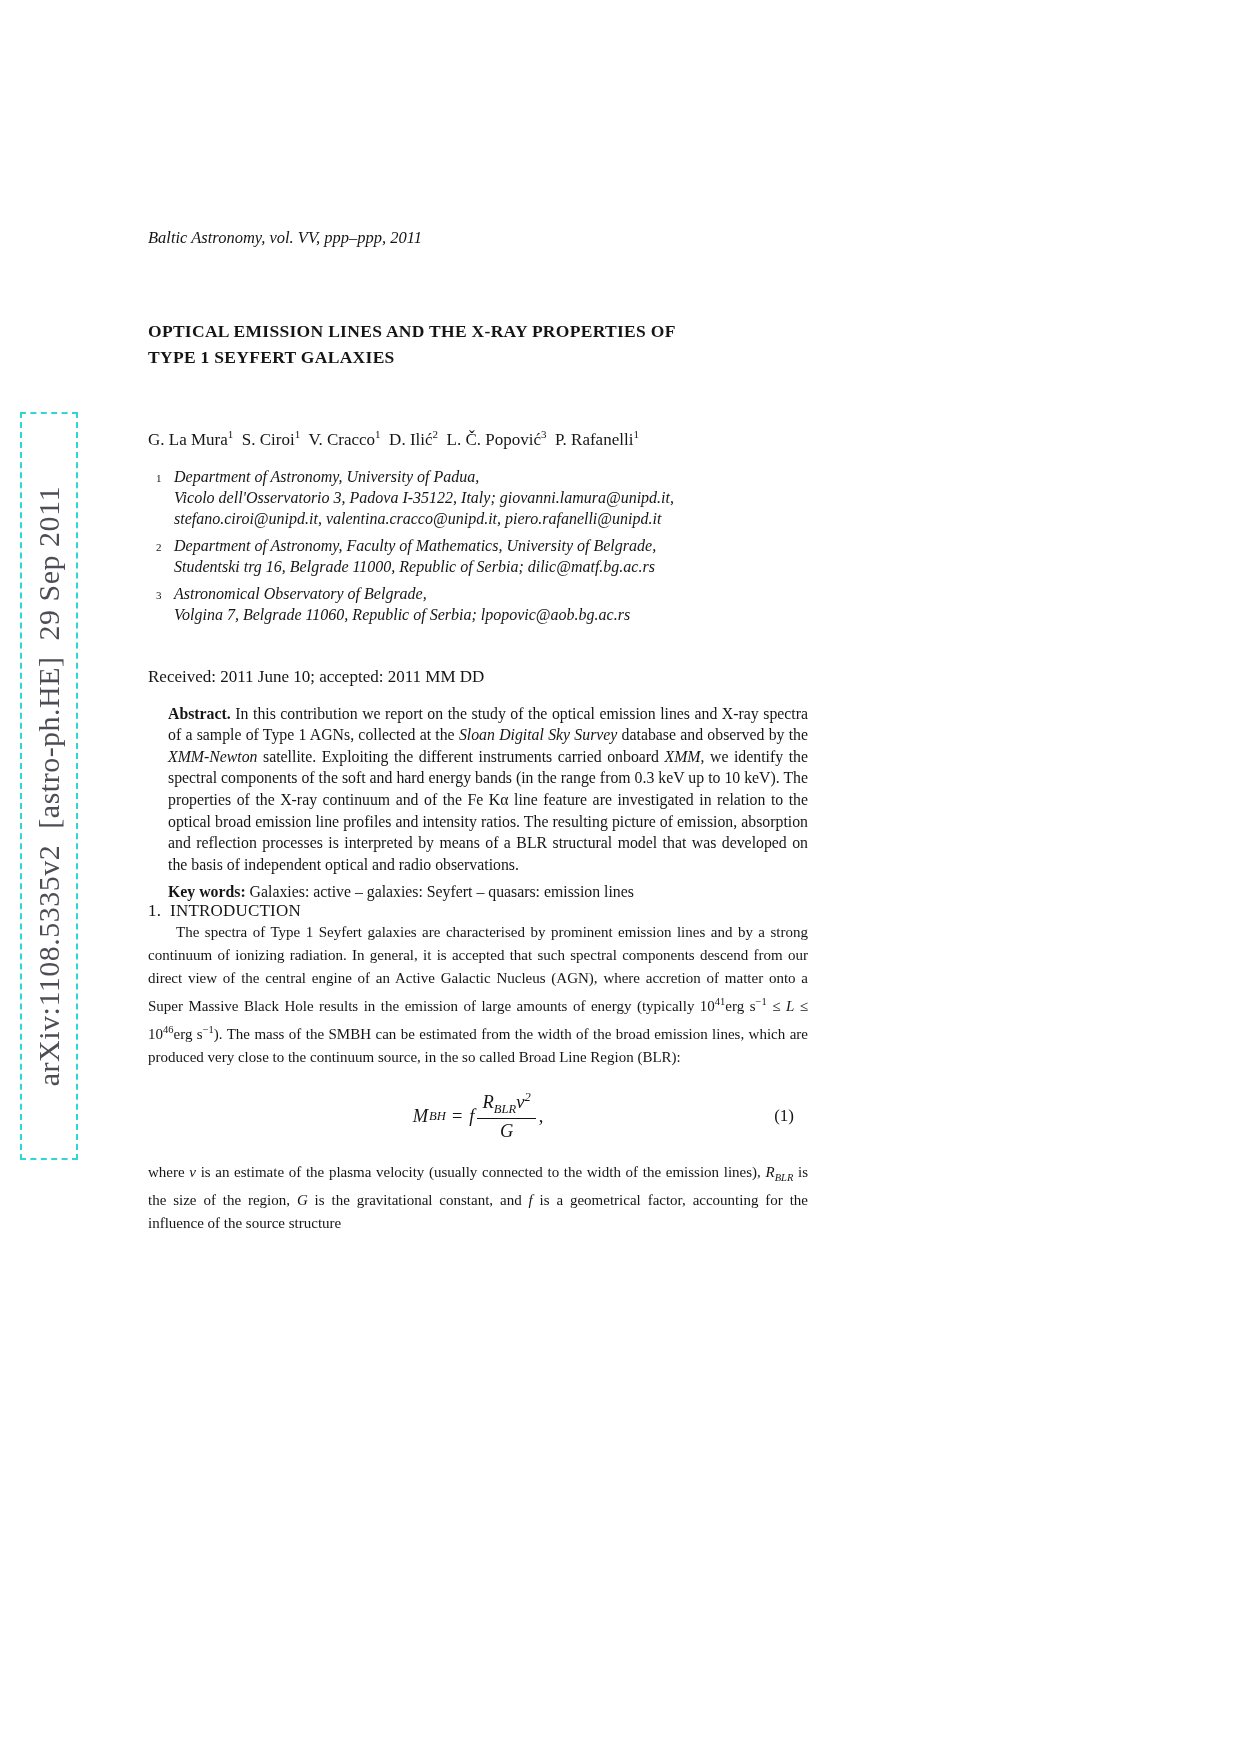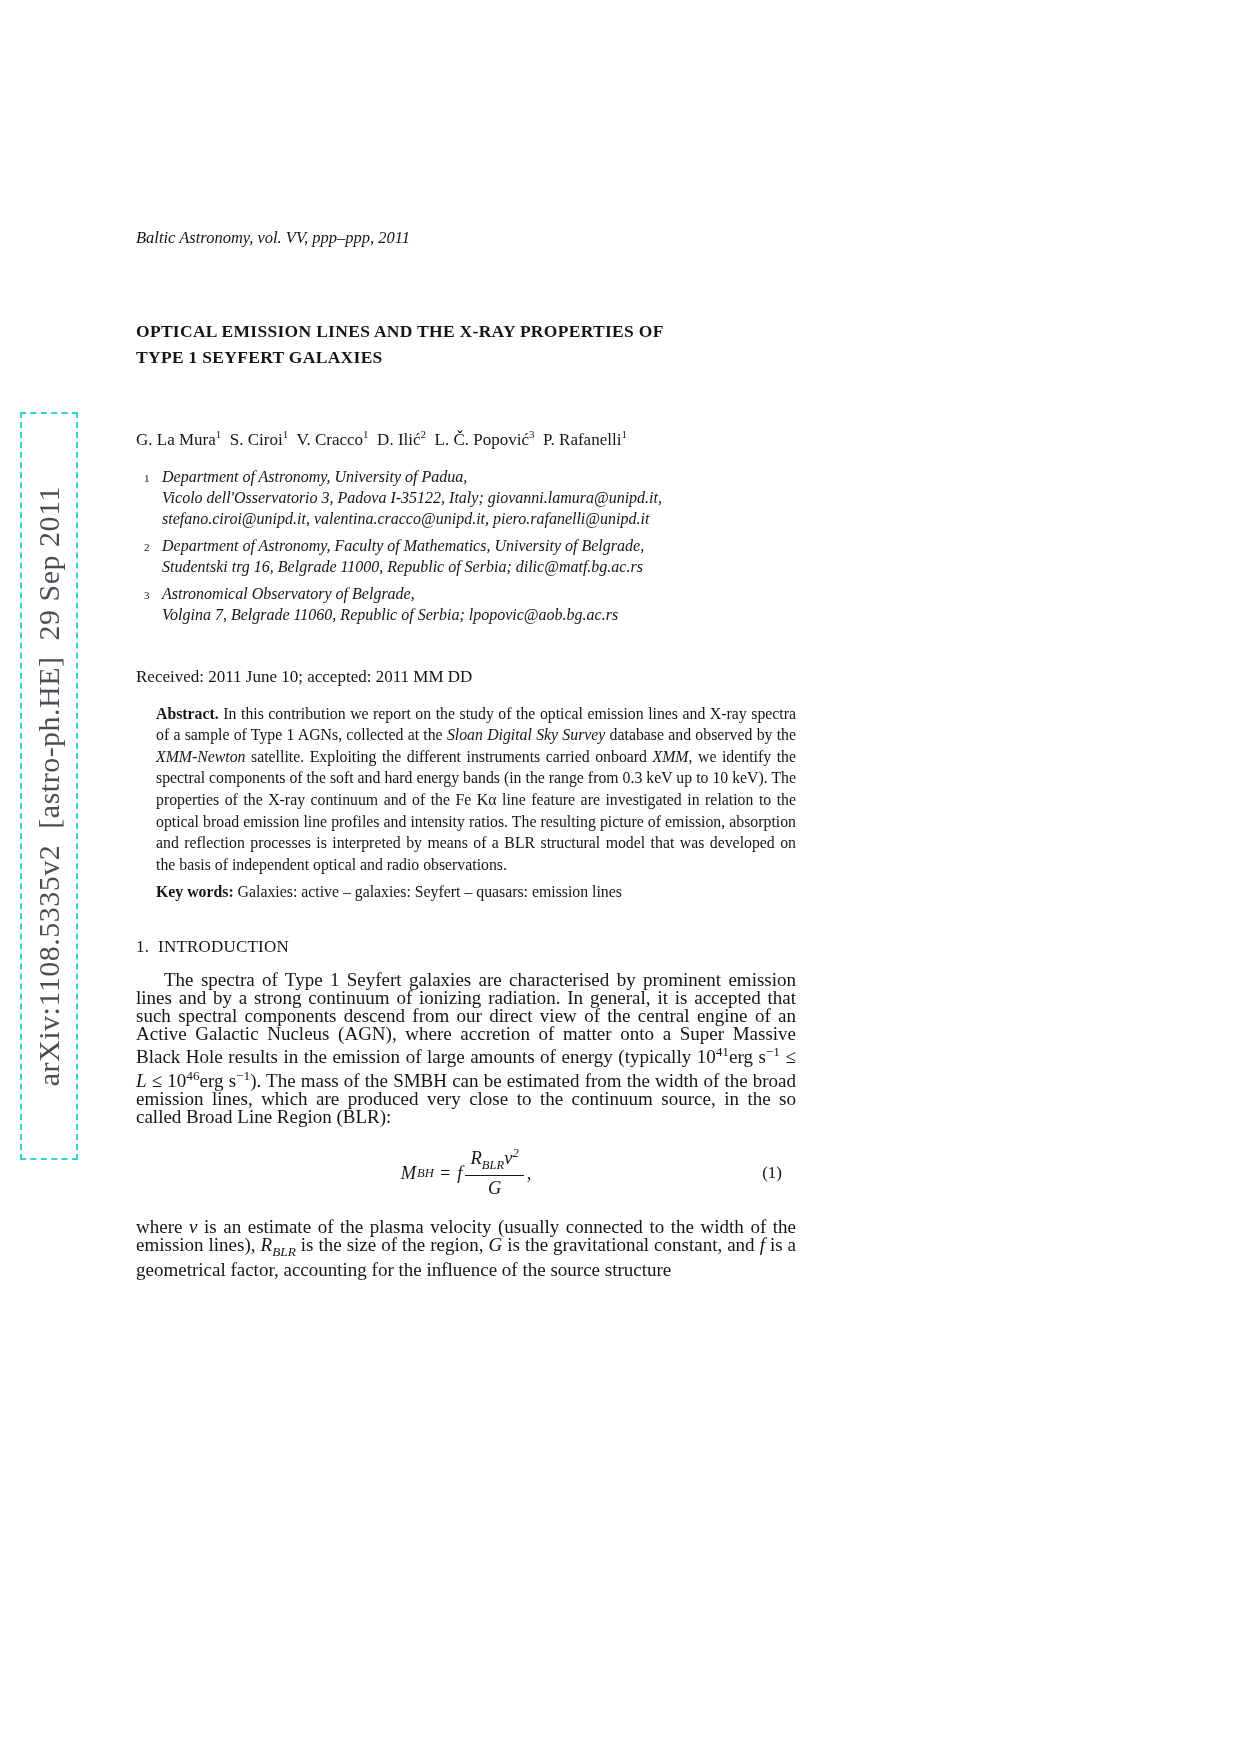--- a/index.html
+++ b/index.html
@@ -2,42 +2,42 @@
 <html><head>
 <meta charset="utf-8">
 <style>
   * { margin:0; padding:0; box-sizing:border-box; }
   html,body { background:#ffffff; }
   .page {
     position:relative; width:1240px; height:1755px; background:#ffffff;
     font-family:"Liberation Serif","DejaVu Serif",serif; color:#151515;
     overflow:hidden; margin:0 auto;
   }
-  .content { position:absolute; left:136px; top:228px; width:660px; }
+  .content { position:absolute; left:148px; top:228px; width:660px; }
 
   .journal-line { font-style:italic; font-size:16.5px; }
 
   .paper-title { margin-top:70px; font-weight:bold; font-size:17.5px; line-height:26px; letter-spacing:0.3px; }
   .paper-title span { display:block; }
 
   .authors-line { margin-top:58px; font-size:17px; white-space:pre-wrap; }
   .authors-line sup { font-size:11px; }
 
   .affiliations { margin-top:16px; }
   .affil { position:relative; padding-left:26px; margin-bottom:6px; font-style:italic; font-size:16px; line-height:21px; }
   .affil > sup.affil-num { position:absolute; left:8px; top:2px; font-style:normal; font-size:11px; }
 
   .received-line { margin-top:42px; font-size:17px; }
 
   .abstract-para { margin-top:16px; margin-left:20px; width:640px; font-size:15.8px; line-height:21.6px; text-align:justify; }
   .keywords-line { margin-top:8px; margin-left:20px; width:640px; font-size:15.8px; }
 
-  .section-heading { margin-top:36px; font-size:17px; white-space:pre-wrap; letter-spacing:0.2px; }
+  .section-heading { font-size:17px; white-space:pre-wrap; letter-spacing:0.2px; }
 
-  .body-para { margin-top:14px; font-size:19px; line-height:18px; text-align:justify; }
+  .body-para { margin-top:0; font-size:15px; line-height:23px; text-align:justify; }
   .body-para.indent { text-indent:28px; }
   .body-para sup, .abstract-para sup { font-size:70%; }
   .body-para sub { font-size:70%; }
 
   .it { font-style:italic; }
   .bf { font-weight:bold; }
 
   .equation-row { position:relative; margin-top:18px; margin-bottom:16px; display:flex; justify-content:center; align-items:center; font-size:18.5px; min-height:58px; }
   .eq-body { display:inline-flex; align-items:center; }
   .eq-body .tok { margin:0 1px; }

